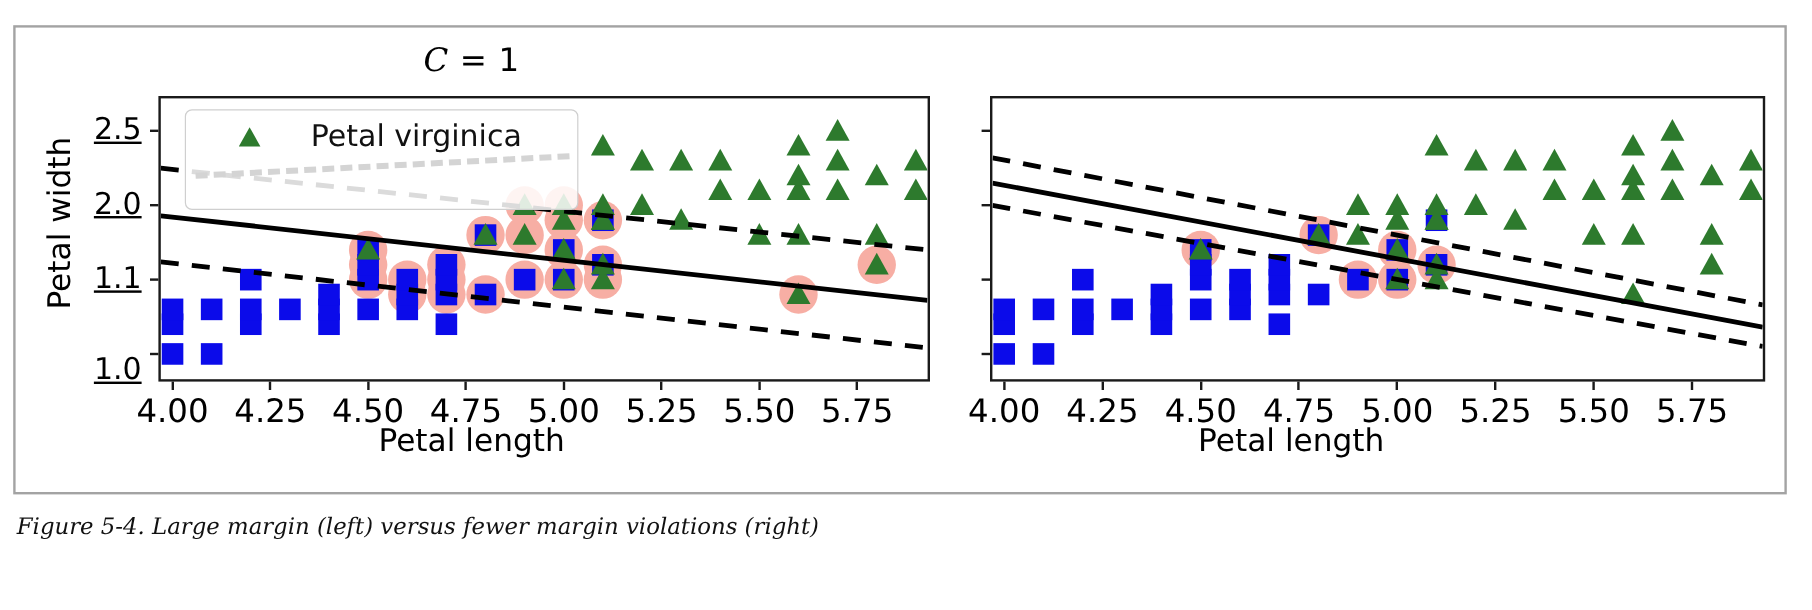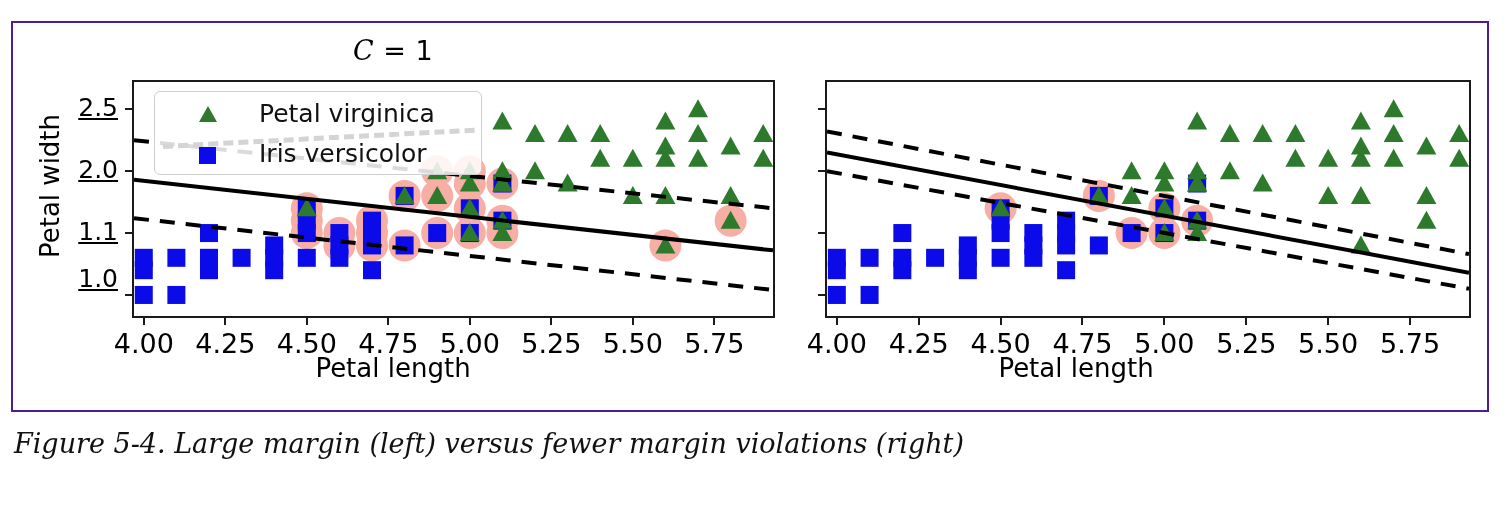--- a/index.html
+++ b/index.html
@@ -1,20 +1,20 @@
 <!DOCTYPE html>
 <html><head>
 <meta charset="utf-8">
 <style>
   html,body{margin:0;padding:0;background:#ffffff;}
   body{width:1510px;height:508px;font-family:"DejaVu Sans",sans-serif;overflow:hidden;}
 
   #figure-frame{
     position:absolute;left:11px;top:21px;width:1478px;height:391px;
-    border:2px solid #4c1d95;background:#ffffff;box-sizing:border-box;
+    border:2px solid #a3a3a3;background:#ffffff;box-sizing:border-box;
   }
 
   .panel{position:absolute;top:0;height:391px;}
   #panel-left{left:0;width:760px;}
   #panel-right{left:738px;width:740px;}
 
   .panel-title{
     position:absolute;top:12px;width:100%;text-align:center;
     font-size:27px;color:#000;letter-spacing:.5px;
   }
@@ -50,21 +50,21 @@
     position:absolute;left:20px;top:9px;width:328px;height:84px;
     background:rgba(255,255,255,.86);border:1px solid #cfcfcf;border-radius:6px;
     box-sizing:border-box;
   }
   .leg-row{position:absolute;height:42px;width:100%;}
   .leg-label{position:absolute;left:104px;top:5px;font-size:25px;color:#111;white-space:nowrap;}
   .leg-mark{position:absolute;left:44px;top:12px;}
 
   #caption{
     position:absolute;left:14px;top:428px;width:1480px;
-    font-family:"DejaVu Serif",serif;font-style:italic;font-size:27px;color:#111;
+    font-family:"DejaVu Serif",serif;font-style:italic;font-size:19px;color:#111;
     white-space:nowrap;
   }
 </style>
 </head>
 <body>
 
 <div id="figure-frame">
 
   <div class="panel" id="panel-left">
     <div class="panel-title">
@@ -168,24 +168,20 @@
           <line x1="0" y1="97.80952380952382" x2="639" y2="168.38095238095235" stroke="#000000" stroke-width="4"></line>
           <line x1="0" y1="136.1904761904762" x2="639" y2="208" stroke="#000000" stroke-width="4" stroke-dasharray="15,11"></line>
         </svg>
 
       <div id="legend">
           <div style="position: absolute; left: 8px; top: 52px; width: 312px; border-top: 5px dashed rgb(212, 212, 212); transform: rotate(-3deg); transform-origin: 0px 50%; pointer-events: none;"></div>
         <div class="leg-row" style="top:2px;">
           <span class="leg-mark tri"></span>
           <span class="leg-label">Petal virginica</span>
         </div>
-        <div class="leg-row" style="top:42px;">
-          <span class="leg-mark sq" style="top:13px;"></span>
-          <span class="leg-label">Iris versicolor</span>
-        </div>
       </div>
     </div>
 
     <div id="ticks-left">
         <div class="axis-tick xtick" style="left: 129.781px; top: 295px;"></div>
         <div class="xticklabel" style="left: 85.7806px; top: 305px;">4.00</div>
         <div class="axis-tick xtick" style="left: 211.286px; top: 295px;"></div>
         <div class="xticklabel" style="left: 167.286px; top: 305px;">4.25</div>
         <div class="axis-tick xtick" style="left: 292.791px; top: 295px;"></div>
         <div class="xticklabel" style="left: 248.791px; top: 305px;">4.50</div>
@@ -193,21 +189,21 @@
         <div class="xticklabel" style="left: 330.296px; top: 305px;">4.75</div>
         <div class="axis-tick xtick" style="left: 455.801px; top: 295px;"></div>
         <div class="xticklabel" style="left: 411.801px; top: 305px;">5.00</div>
         <div class="axis-tick xtick" style="left: 537.306px; top: 295px;"></div>
         <div class="xticklabel" style="left: 493.306px; top: 305px;">5.25</div>
         <div class="axis-tick xtick" style="left: 618.811px; top: 295px;"></div>
         <div class="xticklabel" style="left: 574.811px; top: 305px;">5.50</div>
         <div class="axis-tick xtick" style="left: 700.316px; top: 295px;"></div>
         <div class="xticklabel" style="left: 656.316px; top: 305px;">5.75</div>
         <div class="axis-tick ytick" style="left: 112px; top: 270.952px;"></div>
-        <div class="yticklabel" style="left: 35px; top: 241px; text-align: right;">1.0</div>
+        <div class="yticklabel" style="left: 35px; top: 270px; text-align: right;">1.0</div>
         <div class="axis-tick ytick" style="left: 112px; top: 209.048px;"></div>
         <div class="yticklabel" style="left: 35px; top: 194.048px;">1.1</div>
         <div class="axis-tick ytick" style="left: 112px; top: 147.143px;"></div>
         <div class="yticklabel" style="left: 35px; top: 132.143px;">2.0</div>
         <div class="axis-tick ytick" style="left: 112px; top: 85.2381px;"></div>
         <div class="yticklabel" style="left: 35px; top: 70.2381px;">2.5</div>
       </div>
 
     <div class="axis-label xlabel" style="top:330px;">Petal length</div>
     <div class="axis-label ylabel" style="left:22px;top:235px;">Petal width</div>

